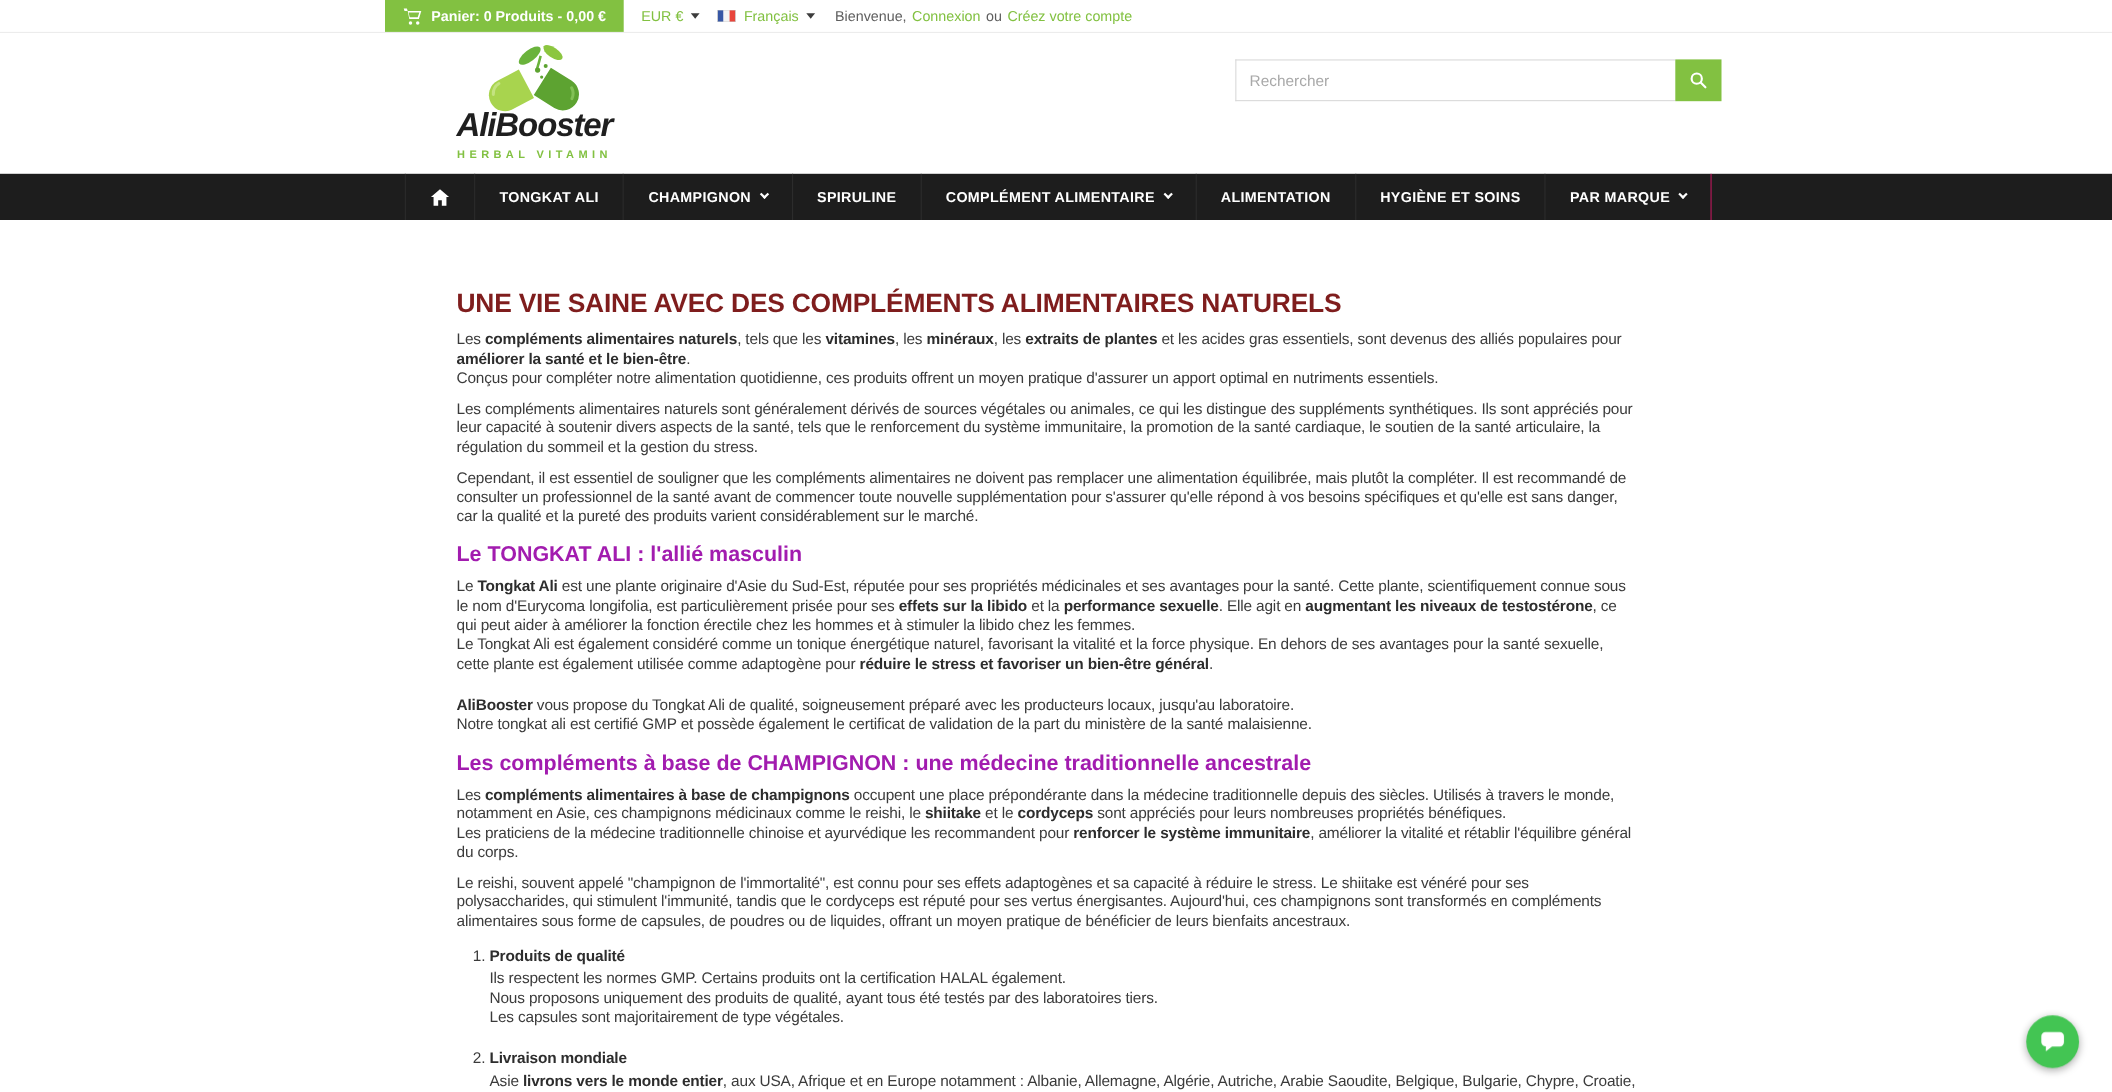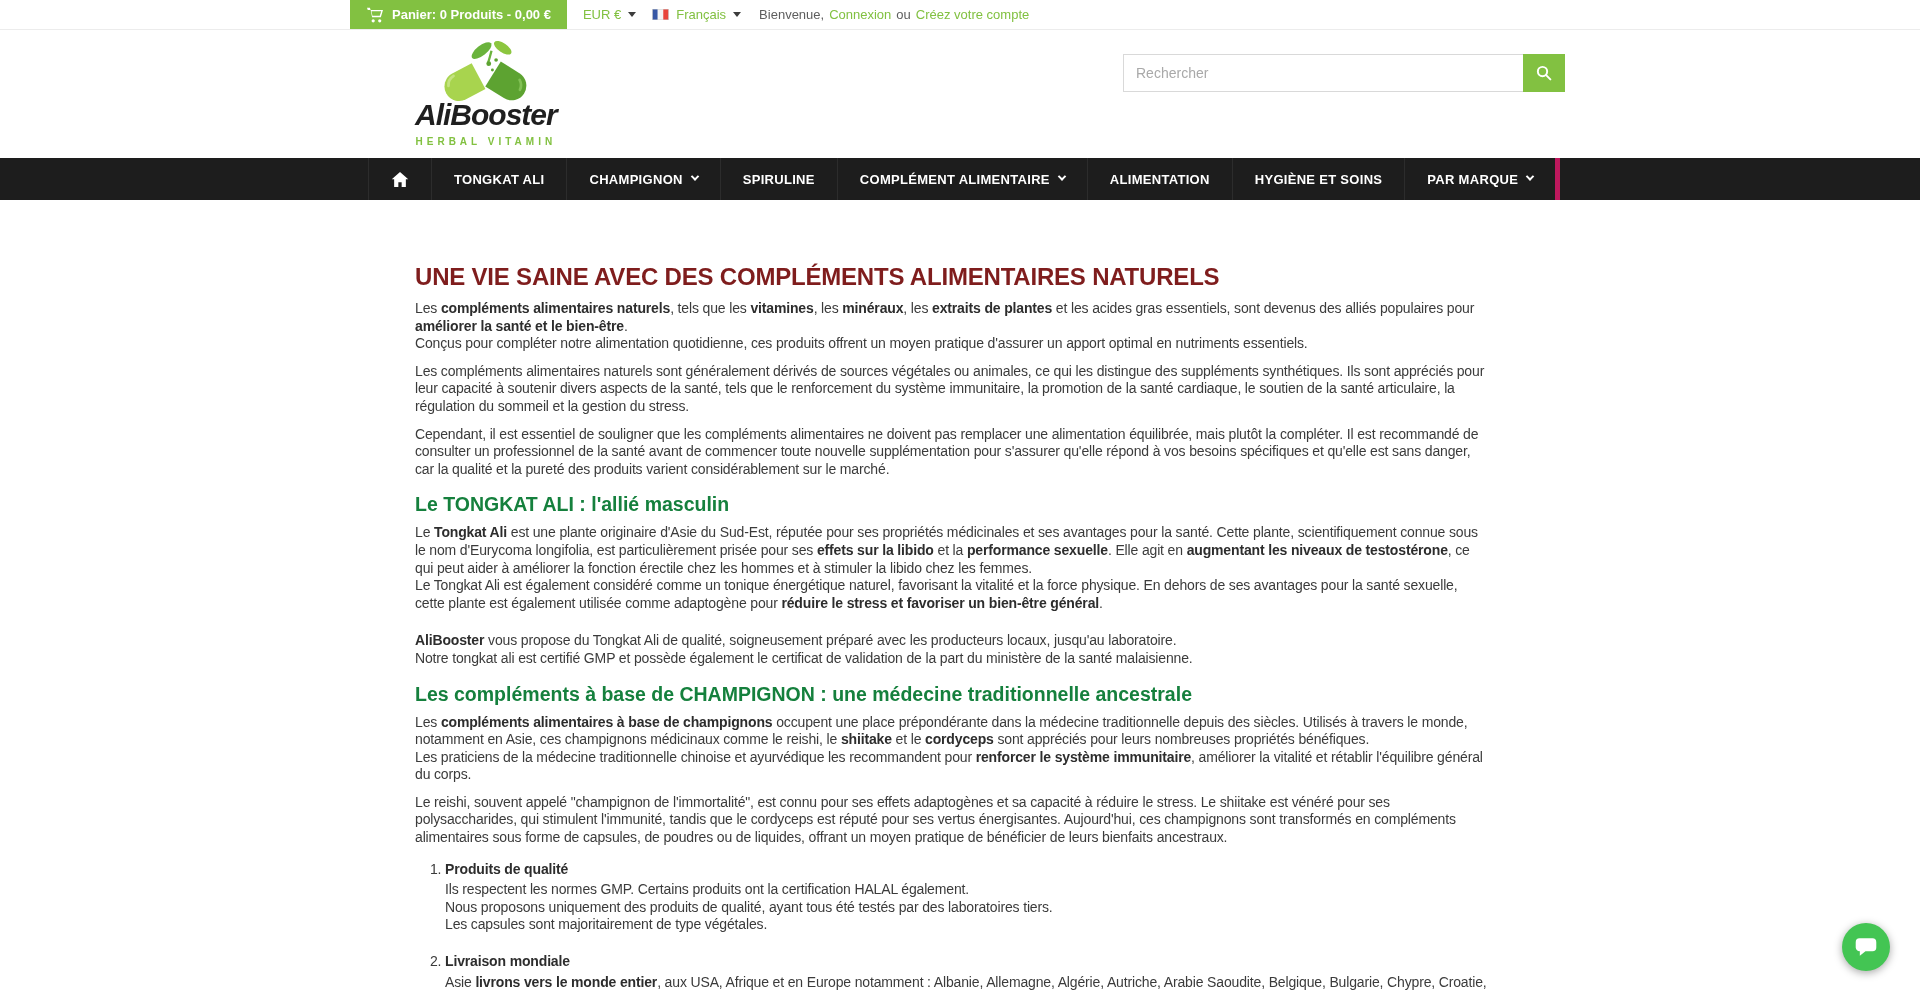--- a/index.html
+++ b/index.html
@@ -35,29 +35,29 @@
     font-family:"Liberation Sans","DejaVu Sans",sans-serif; }
   .search input::placeholder { color:#a9a9a9; }
   .search button { width:42px; height:38px; background:var(--accent); border:none;
     cursor:pointer; display:flex; align-items:center; justify-content:center; }
 
   
   .nav { background:#1d1d1d; height:42px; }
   .nav-inner { width:1220px; margin:0 auto; height:100%; display:flex; padding-left:18px; }
   .nav-item { display:flex; align-items:center; padding:0 22px; color:#fff;
     font-size:13px; font-weight:bold; letter-spacing:.3px; border-left:1px solid #2c2c2c; }
-  .nav-item:last-child { border-right:5px solid #be185d; }
+  .nav-item:last-child { border-right:1px solid #be185d; }
   .chev { display:inline-block; width:6px; height:6px; border-right:2px solid #fff;
     border-bottom:2px solid #fff; transform:rotate(45deg) translate(-1px,-1px);
     margin-left:9px; margin-top:-3px; }
 
   
   .main { width:1220px; margin:0 auto; padding:63px 80px 0 65px; }
   h1 { font-size:24px; font-weight:bold; color:#7f1d1d; letter-spacing:-.2px; margin:0 0 9px; }
-  h2 { font-size:19.5px; font-weight:bold; color:#15803d; margin:15px 0 8px; }
+  h2 { font-size:19.5px; font-weight:bold; color:#a21caf; margin:15px 0 8px; }
   .main p { font-size:14px; line-height:17.6px; color:#3b3b3b; letter-spacing:-.15px;
     margin:0 0 10px; }
   .main b { color:#2d2d2d; }
   p.spaced { margin-top:20px; }
   ol { margin:14px 0 0; padding-left:30px; font-size:14px; line-height:17.6px;
     color:#3b3b3b; letter-spacing:-.15px; }
   ol li { margin-bottom:19px; }
   .li-title { font-weight:bold; color:#2d2d2d; margin-bottom:3px; }
 
   

